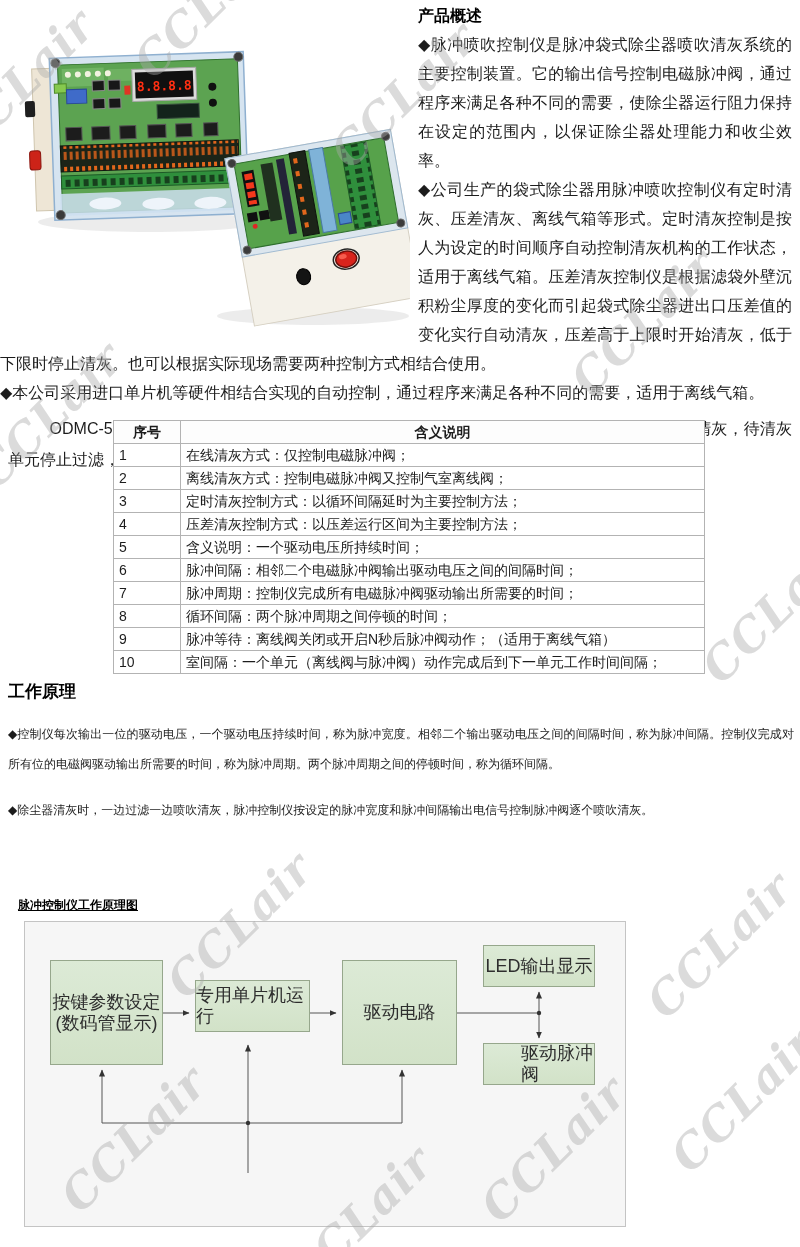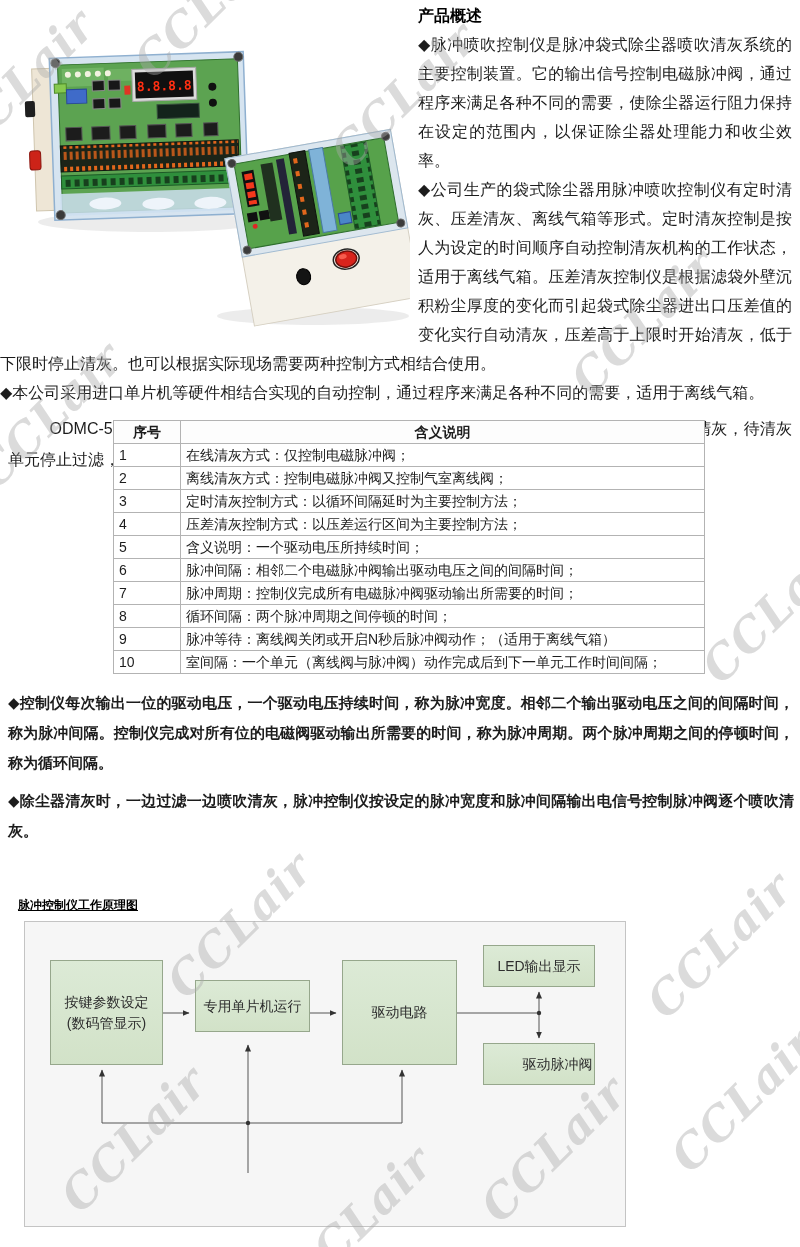--- a/index.html
+++ b/index.html
@@ -33,33 +33,33 @@
         border-collapse:collapse;width:592px;font-size:14px;background:#fff;}
   .spec th,.spec td{border:1px solid #b3b3b3;padding:1px 5px;height:20px;line-height:19px;}
   .spec{border:1px solid #939393;}
   .spec th{font-weight:bold;text-align:center;background:#fdfdfd;}
   .spec td.seq{width:56px;}
   .spec tr.dashed td{border-bottom:1px dashed #bdbdbd;}
 
   
   .principle{position:absolute;left:8px;top:680px;width:786px;z-index:2;}
   .sec-heading{font-weight:bold;font-size:17px;color:#000;margin:0 0 8px 0;}
-  .principle p{margin:8px 0 5px 0;font-size:15px;line-height:30px;text-align:justify;font-weight:bold;}
+  .principle p{margin:16px 0 5px 0;font-size:12px;line-height:30px;text-align:justify;}
 
   
   .diagram{position:absolute;left:8px;top:897px;width:786px;z-index:2;}
   .diagram-heading{font-weight:bold;font-size:12px;color:#000;margin:0 0 7px 10px;text-decoration:underline;}
   .flowchart{position:relative;margin-left:16px;width:600px;height:304px;
              background:#f6f6f6;border:1px solid #c4c4c4;}
   .flowchart svg.conn{position:absolute;left:0;top:0;z-index:1;}
   .fc-box{position:absolute;z-index:2;box-sizing:border-box;
           background:linear-gradient(180deg,#dcead6 0%,#d2e2c8 100%);
           border:1px solid #96a78c;
           display:flex;flex-direction:column;align-items:center;justify-content:center;
-          font-size:14px;color:#2e2e2e;text-align:right;line-height:21px;}
+          font-size:18px;color:#2e2e2e;text-align:left;line-height:21px;}
   .fc-keypad{left:25px;top:38px;width:113px;height:105px;}
   .fc-mcu{left:170px;top:58px;width:115px;height:52px;}
   .fc-driver{left:317px;top:38px;width:115px;height:105px;}
   .fc-led{left:458px;top:23px;width:112px;height:42px;}
   .fc-valve{left:458px;top:121px;width:112px;height:42px;padding-left:37px;}
   .fc-power{left:148px;top:251px;width:149px;height:42px;}
 </style>
 </head>
 <body>
 
@@ -232,20 +232,21 @@
         <td>脉冲等待：离线阀关闭或开启N秒后脉冲阀动作；（适用于离线气箱）</td>
       </tr>
     <tr>
         <td class="seq">10</td>
         <td>室间隔：一个单元（离线阀与脉冲阀）动作完成后到下一单元工作时间间隔；</td>
       </tr>
   </tbody>
 </table>
 
 <div class="principle">
+  <div class="sec-heading">工作原理</div>
   <p>◆控制仪每次输出一位的驱动电压，一个驱动电压持续时间，称为脉冲宽度。相邻二个输出驱动电压之间的间隔时间，称为脉冲间隔。控制仪完成对所有位的电磁阀驱动输出所需要的时间，称为脉冲周期。两个脉冲周期之间的停顿时间，称为循环间隔。</p>
   <p>◆除尘器清灰时，一边过滤一边喷吹清灰，脉冲控制仪按设定的脉冲宽度和脉冲间隔输出电信号控制脉冲阀逐个喷吹清灰。</p>
 </div>
 
 <div class="diagram">
   <div class="diagram-heading">脉冲控制仪工作原理图</div>
   <div class="flowchart">
     <svg class="conn" width="600" height="304" viewBox="0 0 600 304" xmlns="http://www.w3.org/2000/svg">
       <defs>
         <marker id="arr" markerWidth="8" markerHeight="8" refX="6.5" refY="3" orient="auto" markerUnits="userSpaceOnUse">

